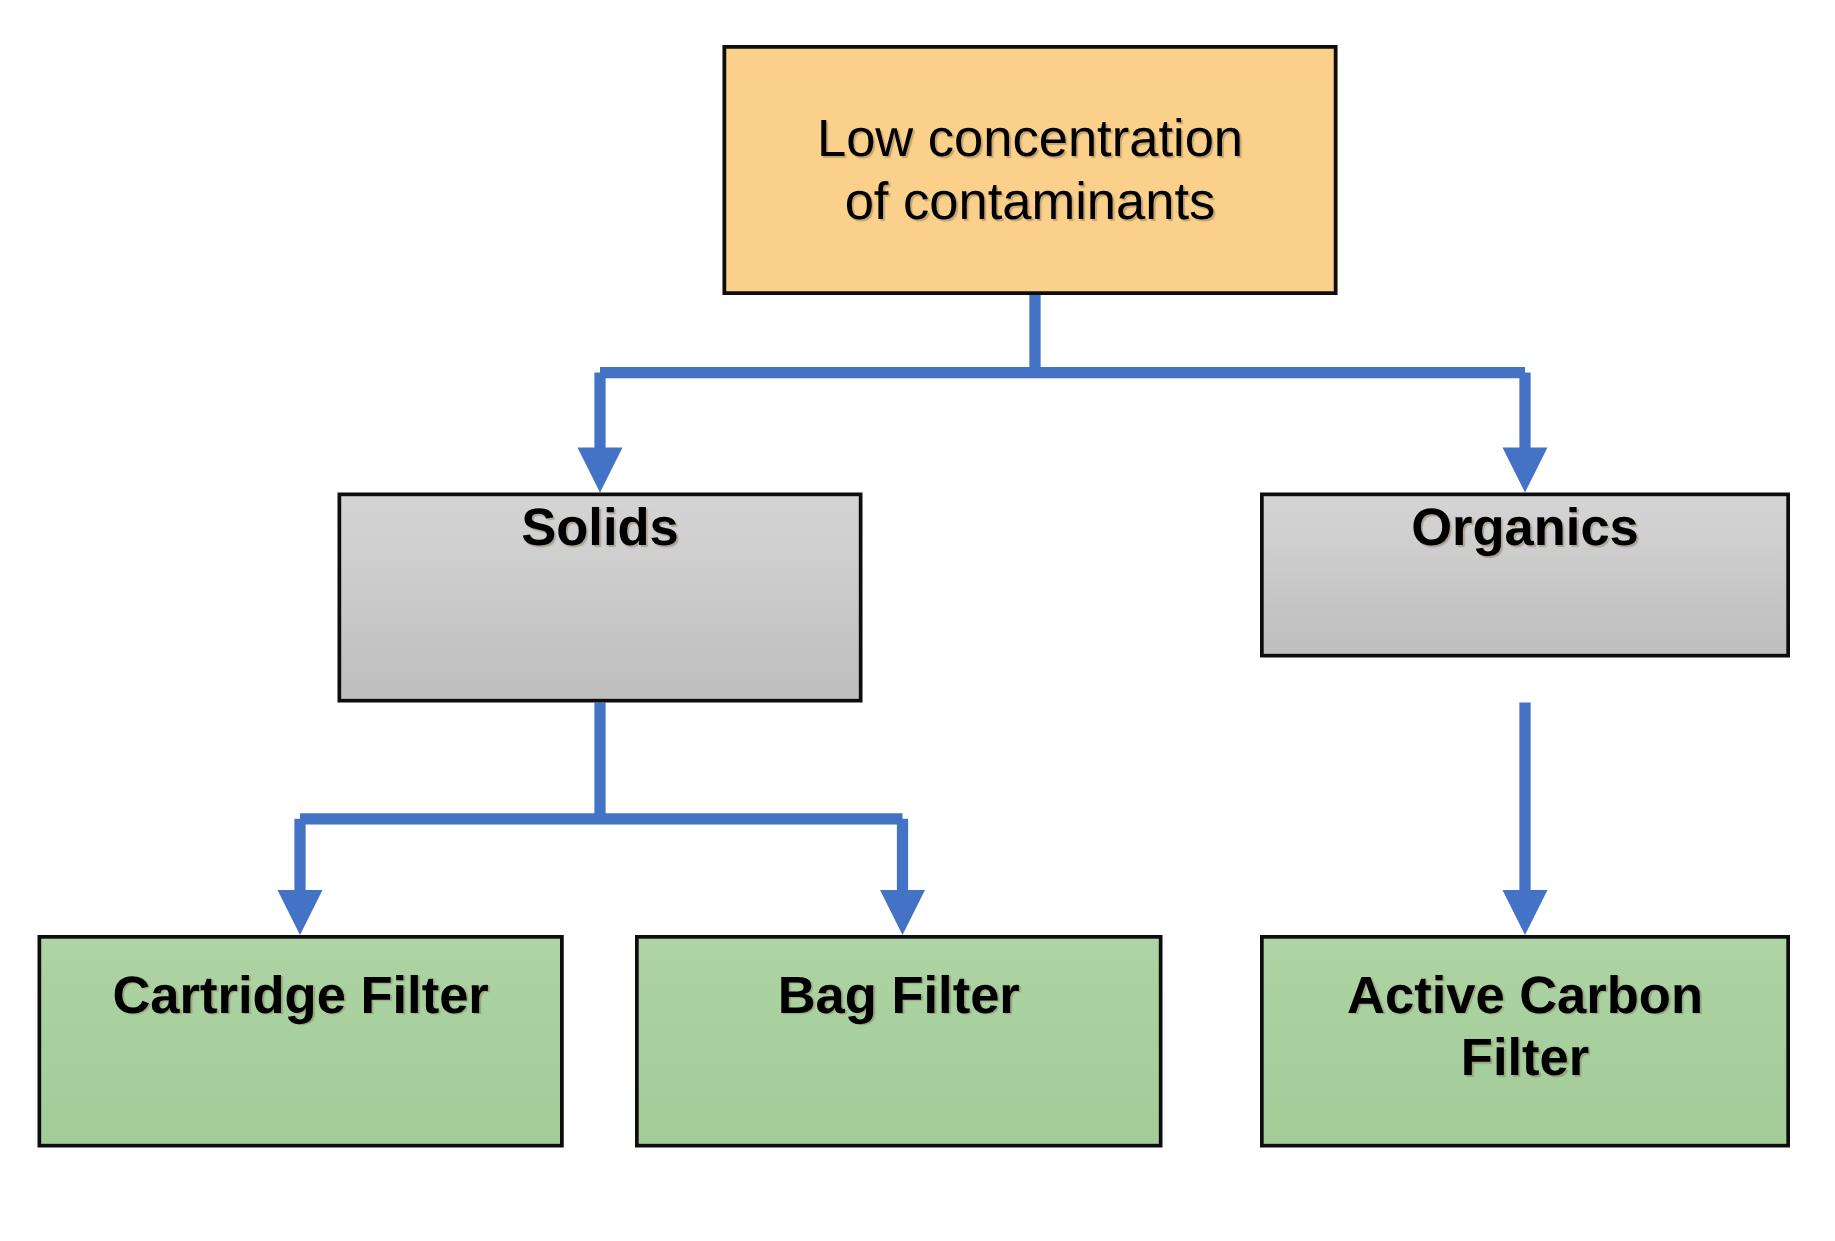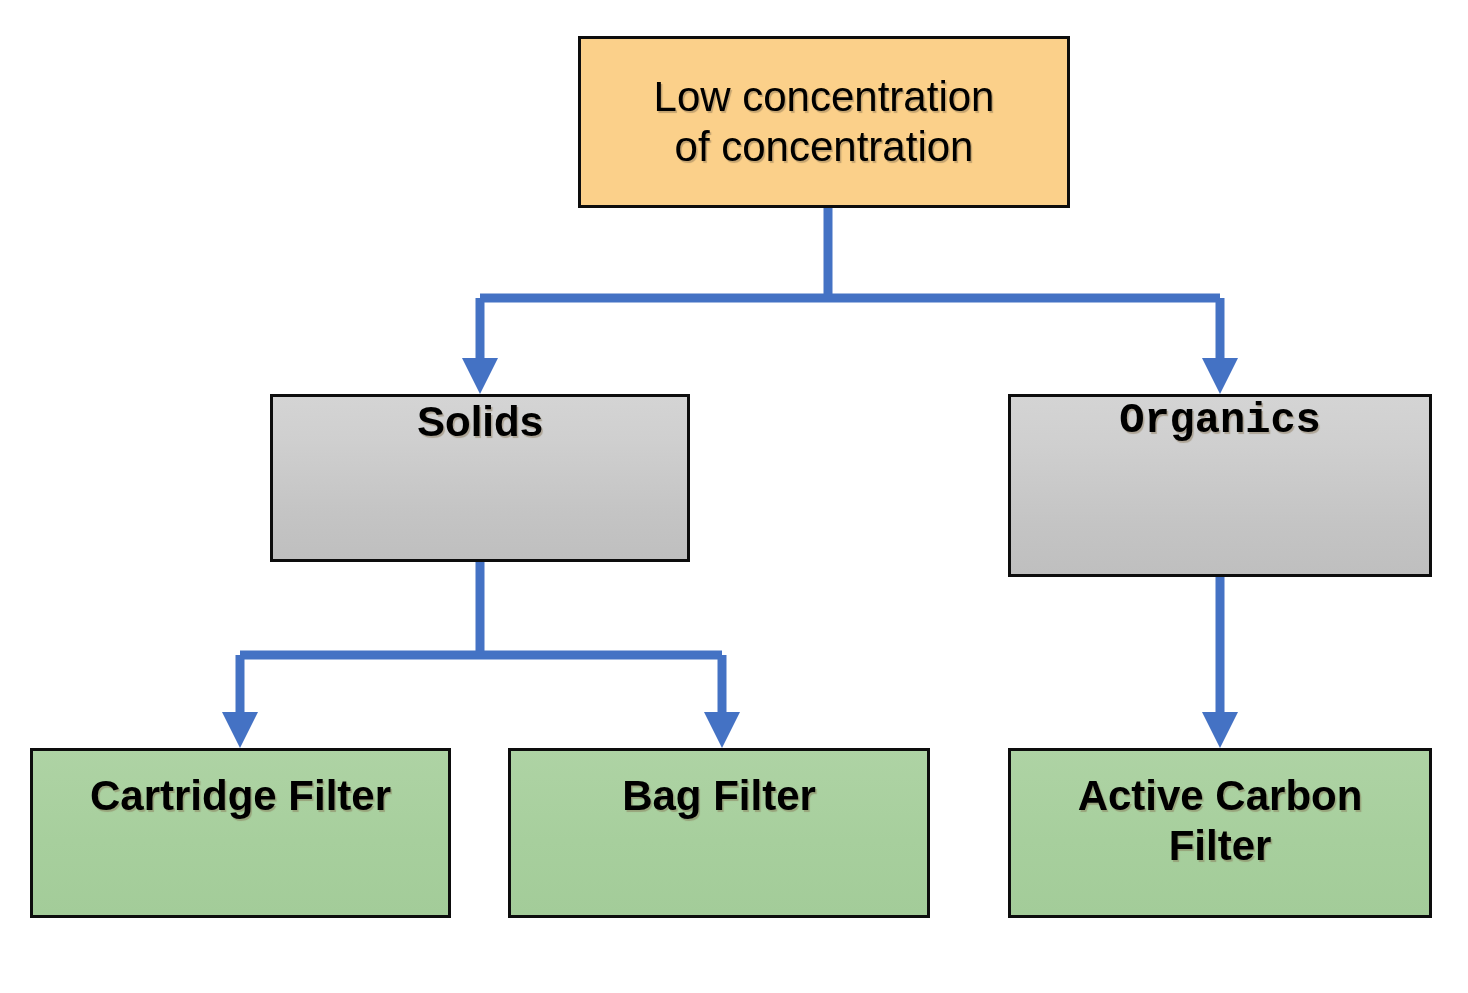--- a/index.html
+++ b/index.html
@@ -33,21 +33,21 @@
   .node .label {
     display: block;
     width: 100%;
   }
 
   
   #node-source {
     left: 578px;
     top: 36px;
     width: 492px;
-    height: 172px;
+    height: 200px;
     background: #fbd08a;
     align-items: center;
     font-size: 42px;
     font-weight: 400;
     padding: 16px 14px;
   }
 
   
   .node-category {
     background: linear-gradient(to bottom, #d4d4d4 0%, #cfcfcf 28%, #c4c4c4 72%, #bfbfbf 100%);
@@ -58,22 +58,21 @@
   #node-solids {
     left: 270px;
     top: 394px;
     width: 420px;
     height: 168px;
   }
   #node-organics {
     left: 1008px;
     top: 394px;
     width: 424px;
-    height: 183px;
-    font-family: Liberation Mono, monospace;
+    height: 132px;
   }
 
   
   .node-equipment {
     background: #a7ceA0;
     background: linear-gradient(to bottom, #aed3a4 0%, #a7cf9d 55%, #a3cc99 100%);
     align-items: flex-start;
     padding-top: 20px;
     font-size: 42px;
     font-weight: bold;
@@ -139,21 +138,21 @@
       <polygon points="722,748 704,712 740,712" fill="#4472C4"></polygon>
     </g>
 
     <g>
       <path d="M 1220 562 L 1220 716" stroke="#4472C4" stroke-width="9" fill="none"></path>
       <polygon points="1220,748 1202,712 1238,712" fill="#4472C4"></polygon>
     </g>
   </svg>
 
   <div class="node" id="node-source">
-    <span class="label"><span>Low concentration</span><br><span>of concentration</span></span>
+    <span class="label"><span>Low concentration</span><br><span>of contaminants</span></span>
   </div>
 
   <div class="node node-category" id="node-solids">
     <span class="label">Solids</span>
   </div>
 
   <div class="node node-category" id="node-organics">
     <span class="label">Organics</span>
   </div>
 

